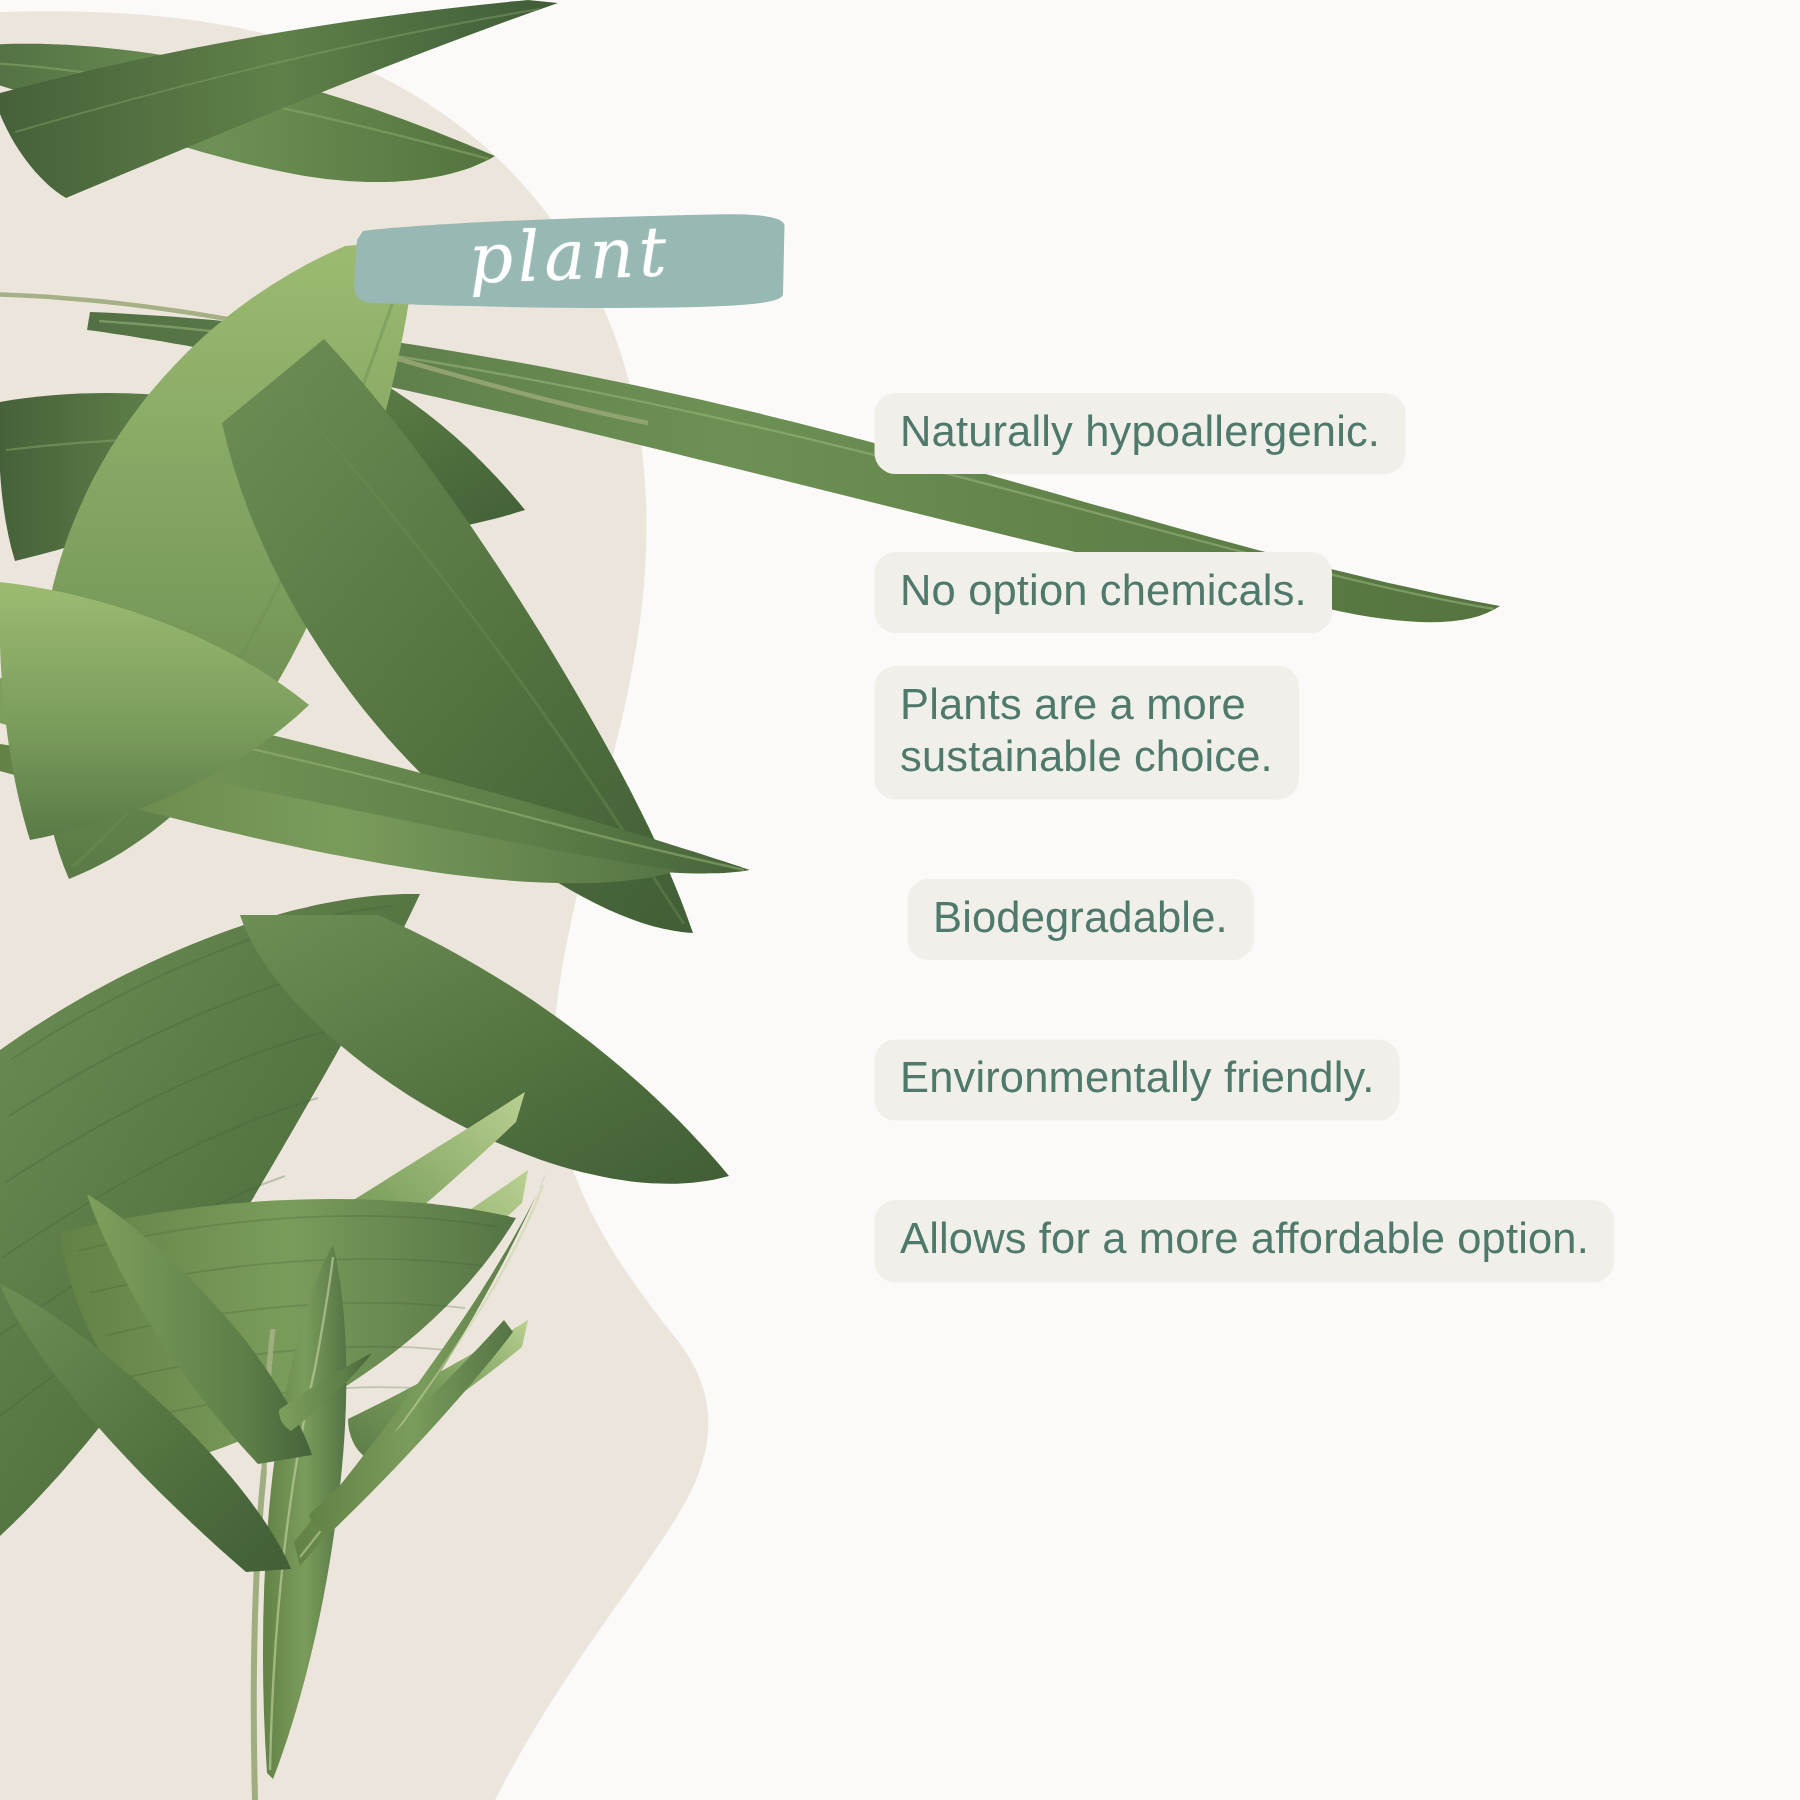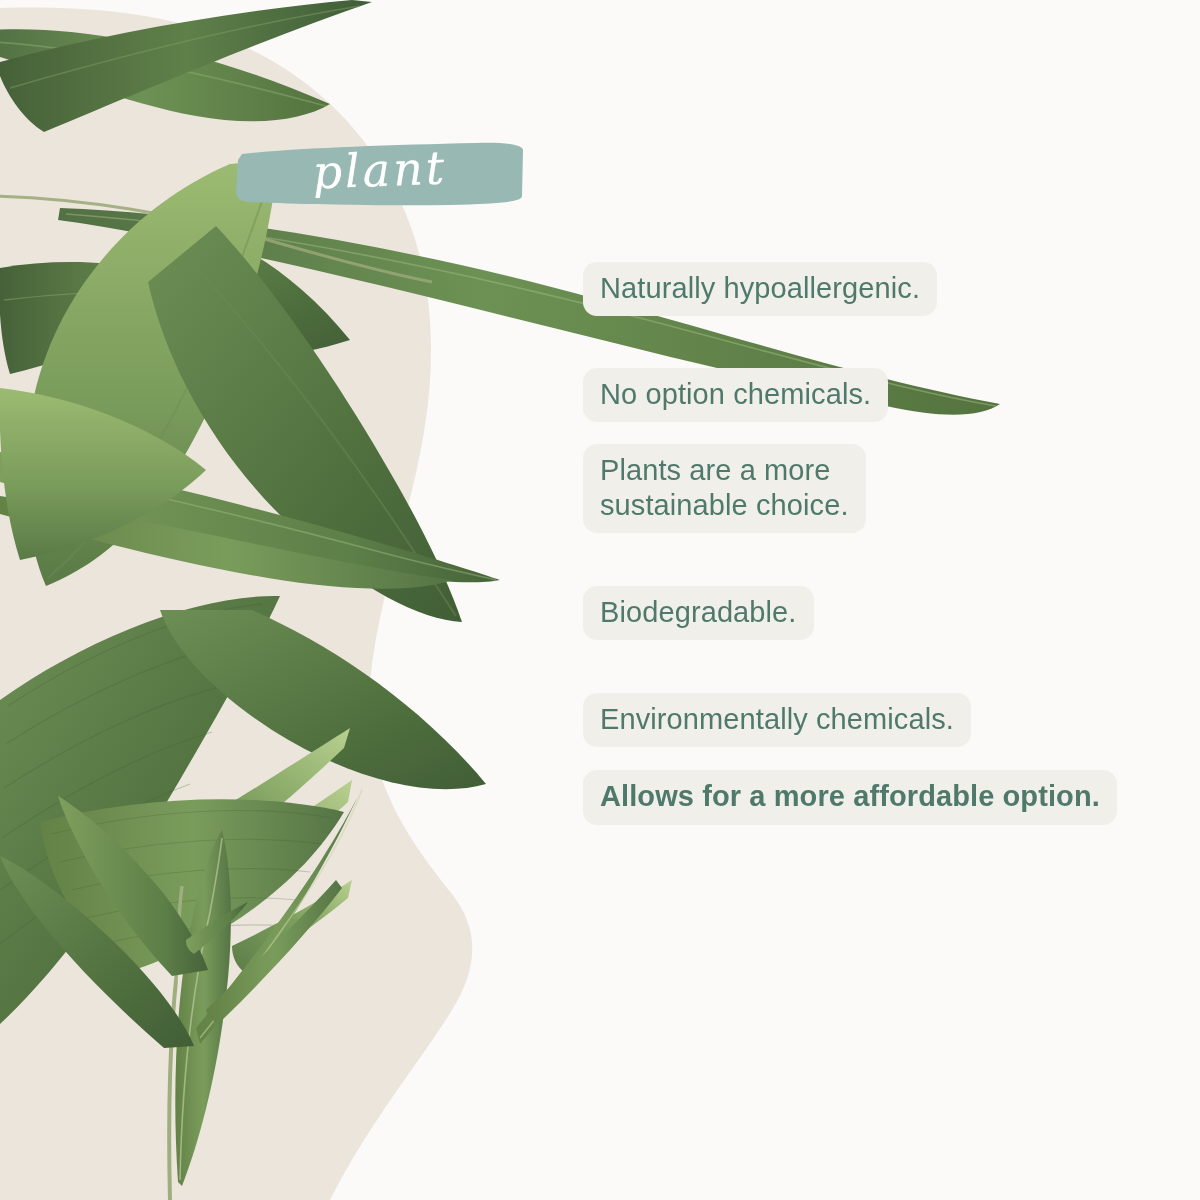--- a/index.html
+++ b/index.html
@@ -57,23 +57,23 @@
     color:#4f7a6b;
     font-size:29px;
     line-height:1.18;
     font-weight:400;
     letter-spacing:.1px;
     white-space:pre-line;
   }
   .pill-gap-1 { margin-top:0; }
   .pill-gap-2 { margin-top:52px; }
   .pill-gap-3 { margin-top:22px; }
-  .pill-gap-4 { margin-top:53px; }
+  .pill-gap-4 { margin-top:53px;margin-left:22px; }
   .pill-gap-5 { margin-top:53px; }
-  .pill-gap-6 { margin-top:23px;font-weight:bold; }
+  .pill-gap-6 { margin-top:53px; }
 </style>
 </head>
 <body>
 
 <div id="canvas">
 
   <div class="blob-layer">
     <svg viewBox="0 0 1200 1200" xmlns="http://www.w3.org/2000/svg">
       <path d="M 0,8
                C 70,6 150,10 215,34
@@ -245,17 +245,17 @@
     </svg>
     <div class="badge-word">plant</div>
   </div>
 
   <div class="benefits">
     <div class="pill pill-gap-1">Naturally hypoallergenic.</div>
     <div class="pill pill-gap-2">No option chemicals.</div>
     <div class="pill pill-gap-3">Plants are a more
 sustainable choice.</div>
     <div class="pill pill-gap-4">Biodegradable.</div>
-    <div class="pill pill-gap-5">Environmentally chemicals.</div>
+    <div class="pill pill-gap-5">Environmentally friendly.</div>
     <div class="pill pill-gap-6">Allows for a more affordable option.</div>
   </div>
 
 </div>
 
 </body></html>

